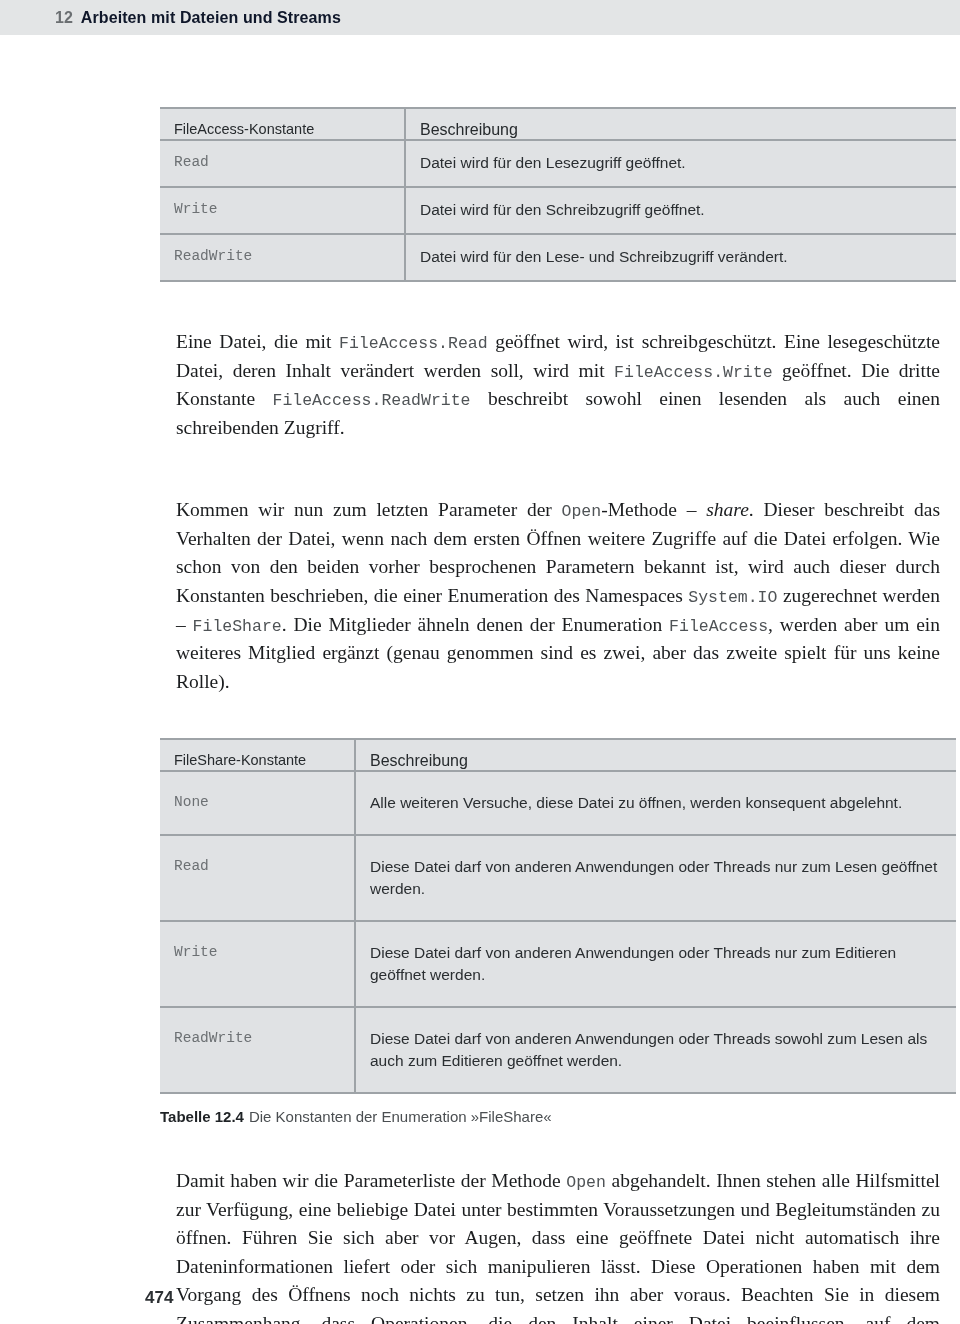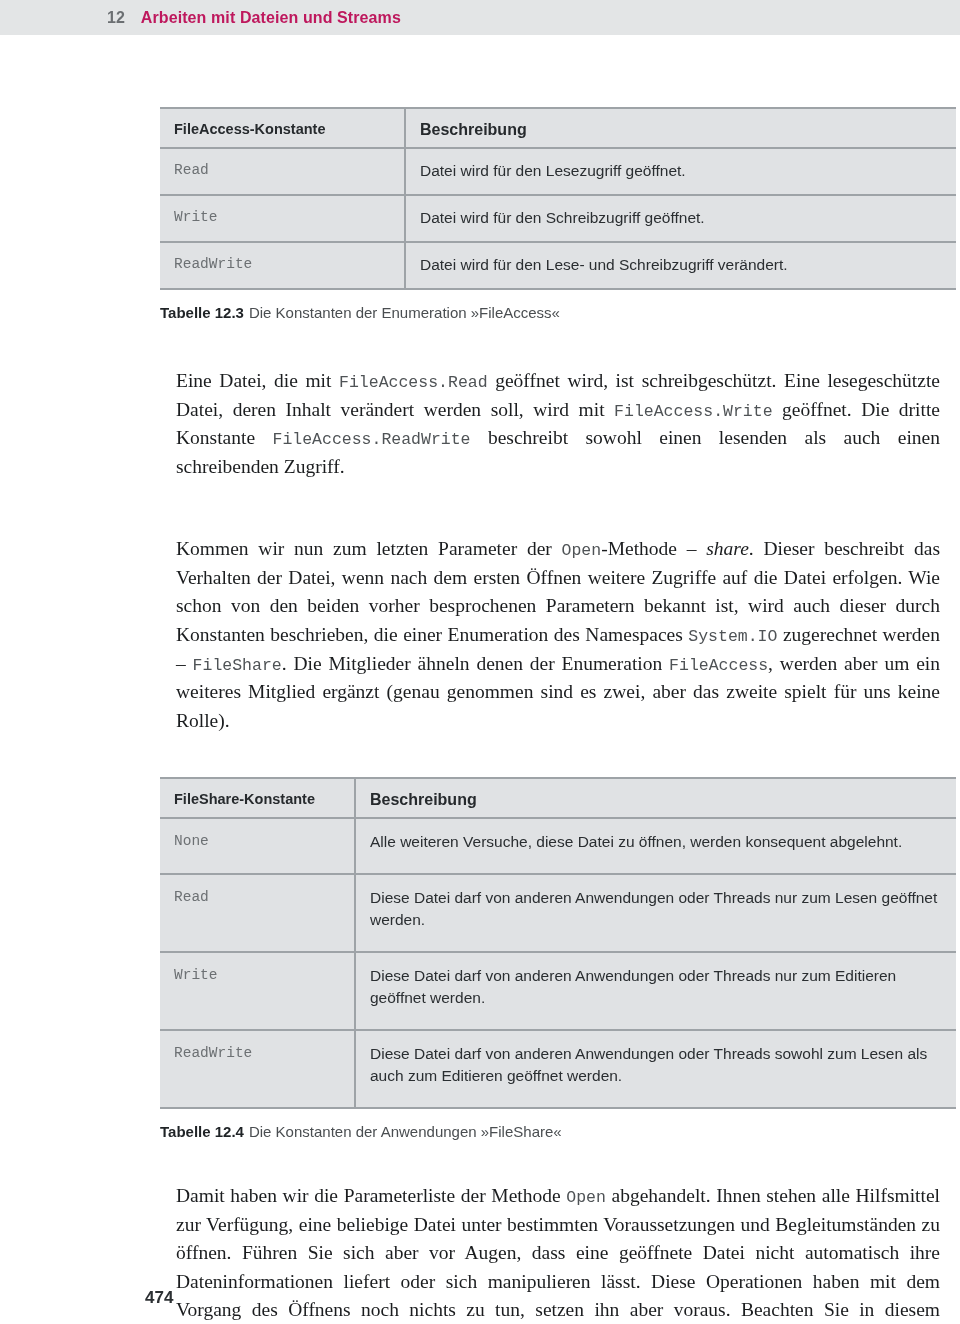--- a/index.html
+++ b/index.html
@@ -25,28 +25,28 @@
     height: 35px;
     background: #e3e5e6;
     display: flex;
     align-items: center;
   }
   .running-head .rh-number {
     font-family: "Liberation Sans", sans-serif;
     font-weight: 700;
     font-size: 16px;
     color: #6b6f72;
-    margin-left: 107px;
+    margin-left: 55px;
   }
   .running-head .rh-title {
     font-family: "Liberation Sans", sans-serif;
     font-weight: 700;
     font-size: 16px;
-    color: #be185d;
-    margin-left: 16px;
+    color: #0f172a;
+    margin-left: 8px;
     letter-spacing: 0.1px;
     text-align: right;
   }
 
   
   .content {
     position: absolute;
     left: 160px;
     top: 0;
     width: 796px;
@@ -64,25 +64,25 @@
   table.book-table td,
   table.book-table th {
     text-align: left;
     vertical-align: top;
     border-top: 2px solid #9ea3a7;
     padding: 11px 14px 11px 14px;
   }
   table.book-table thead th {
     border-top: none;
     font-family: "Liberation Sans", sans-serif;
-    font-weight: 700;
+    font-weight: 400;
     font-size: 16px;
     color: #262a2d;
     padding-top: 12px;
-    padding-bottom: 8px;
+    padding-bottom: 0;
   }
   table.book-table tbody td {
     font-family: "Liberation Sans", sans-serif;
     font-size: 15.5px;
     color: #2a2e31;
     line-height: 1.42;
     border-radius: 18px;
   }
   table.book-table td.code-cell,
   table.book-table th.code-col {
@@ -96,21 +96,21 @@
     color: #262a2d;
   }
 
   
   table#table-fileaccess col.c1 { width: 245px; }
   table#table-fileaccess col.c2 { width: 551px; }
   table#table-fileshare col.c1 { width: 195px; }
   table#table-fileshare col.c2 { width: 601px; }
 
   table#table-fileaccess tbody td { height: 23px; }
-  table#table-fileshare tbody td { padding-top: 12px; padding-bottom: 20px; }
+  table#table-fileshare tbody td { padding-top: 20px; padding-bottom: 20px; }
 
   
   .table-caption {
     font-family: "Liberation Sans", sans-serif;
     font-size: 15px;
     color: #3b3f42;
     margin-top: 14px;
   }
   .table-caption .cap-label {
     font-weight: 700;
@@ -191,23 +191,20 @@
         <td class="code-cell">Write</td>
         <td>Datei wird für den Schreibzugriff geöffnet.</td>
       </tr>
       <tr>
         <td class="code-cell">ReadWrite</td>
         <td>Datei wird für den Lese- und Schreibzugriff verändert.</td>
       </tr>
     </tbody>
   </table>
 
-  <div class="table-caption">
-    <span class="cap-label">Tabelle 12.3</span><span class="cap-text">Die Konstanten der Enumeration »FileAccess«</span>
-  </div>
 
   <div class="gap-a"></div>
 
   <p class="body-par"><span>Eine Datei, die mit </span><code>FileAccess.Read</code><span> geöffnet wird, ist schreibgeschützt. Eine lesegeschützte Datei, deren Inhalt verändert werden soll, wird mit </span><code>FileAccess.Write</code><span> geöffnet. Die dritte Konstante </span><code>FileAccess.ReadWrite</code><span> beschreibt sowohl einen lesenden als auch einen schreibenden Zugriff.</span></p>
 
   <div class="gap-b"></div>
 
   <p class="body-par"><span>Kommen wir nun zum letzten Parameter der </span><code>Open</code><span>-Methode – </span><em>share</em><span>. Dieser beschreibt das Verhalten der Datei, wenn nach dem ersten Öffnen weitere Zugriffe auf die Datei erfolgen. Wie schon von den beiden vorher besprochenen Parametern bekannt ist, wird auch dieser durch Konstanten beschrieben, die einer Enumeration des Namespaces </span><code>System.IO</code><span> zugerechnet werden – </span><code>FileShare</code><span>. Die Mitglieder ähneln denen der Enumeration </span><code>FileAccess</code><span>, werden aber um ein weiteres Mitglied ergänzt (genau genommen sind es zwei, aber das zweite spielt für uns keine Rolle).</span></p>
 
   <div class="gap-c"></div>
@@ -237,21 +234,21 @@
         <td>Diese Datei darf von anderen Anwendungen oder Threads nur zum Editieren geöffnet werden.</td>
       </tr>
       <tr>
         <td class="code-cell">ReadWrite</td>
         <td>Diese Datei darf von anderen Anwendungen oder Threads sowohl zum Lesen als auch zum Editieren geöffnet werden.</td>
       </tr>
     </tbody>
   </table>
 
   <div class="table-caption">
-    <span class="cap-label">Tabelle 12.4</span><span class="cap-text">Die Konstanten der Anwendungen »FileShare«</span>
+    <span class="cap-label">Tabelle 12.4</span><span class="cap-text">Die Konstanten der Enumeration »FileShare«</span>
   </div>
 
   <div class="gap-d"></div>
 
   <p class="body-par"><span>Damit haben wir die Parameterliste der Methode </span><code>Open</code><span> abgehandelt. Ihnen stehen alle Hilfsmittel zur Verfügung, eine beliebige Datei unter bestimmten Voraussetzungen und Begleitumständen zu öffnen. Führen Sie sich aber vor Augen, dass eine geöffnete Datei nicht automatisch ihre Dateninformationen liefert oder sich manipulieren lässt. Diese Operationen haben mit dem Vorgang des Öffnens noch nichts zu tun, setzen ihn aber voraus. Beachten Sie in diesem Zusammenhang, dass Operationen, die den Inhalt einer Datei beeinflussen, auf dem zurückgegebenen Objekt vom Typ </span><code>FileStream</code><span> ausgeführt werden.</span></p>
 
 </div>
 
 <div class="folio">474</div>
 

